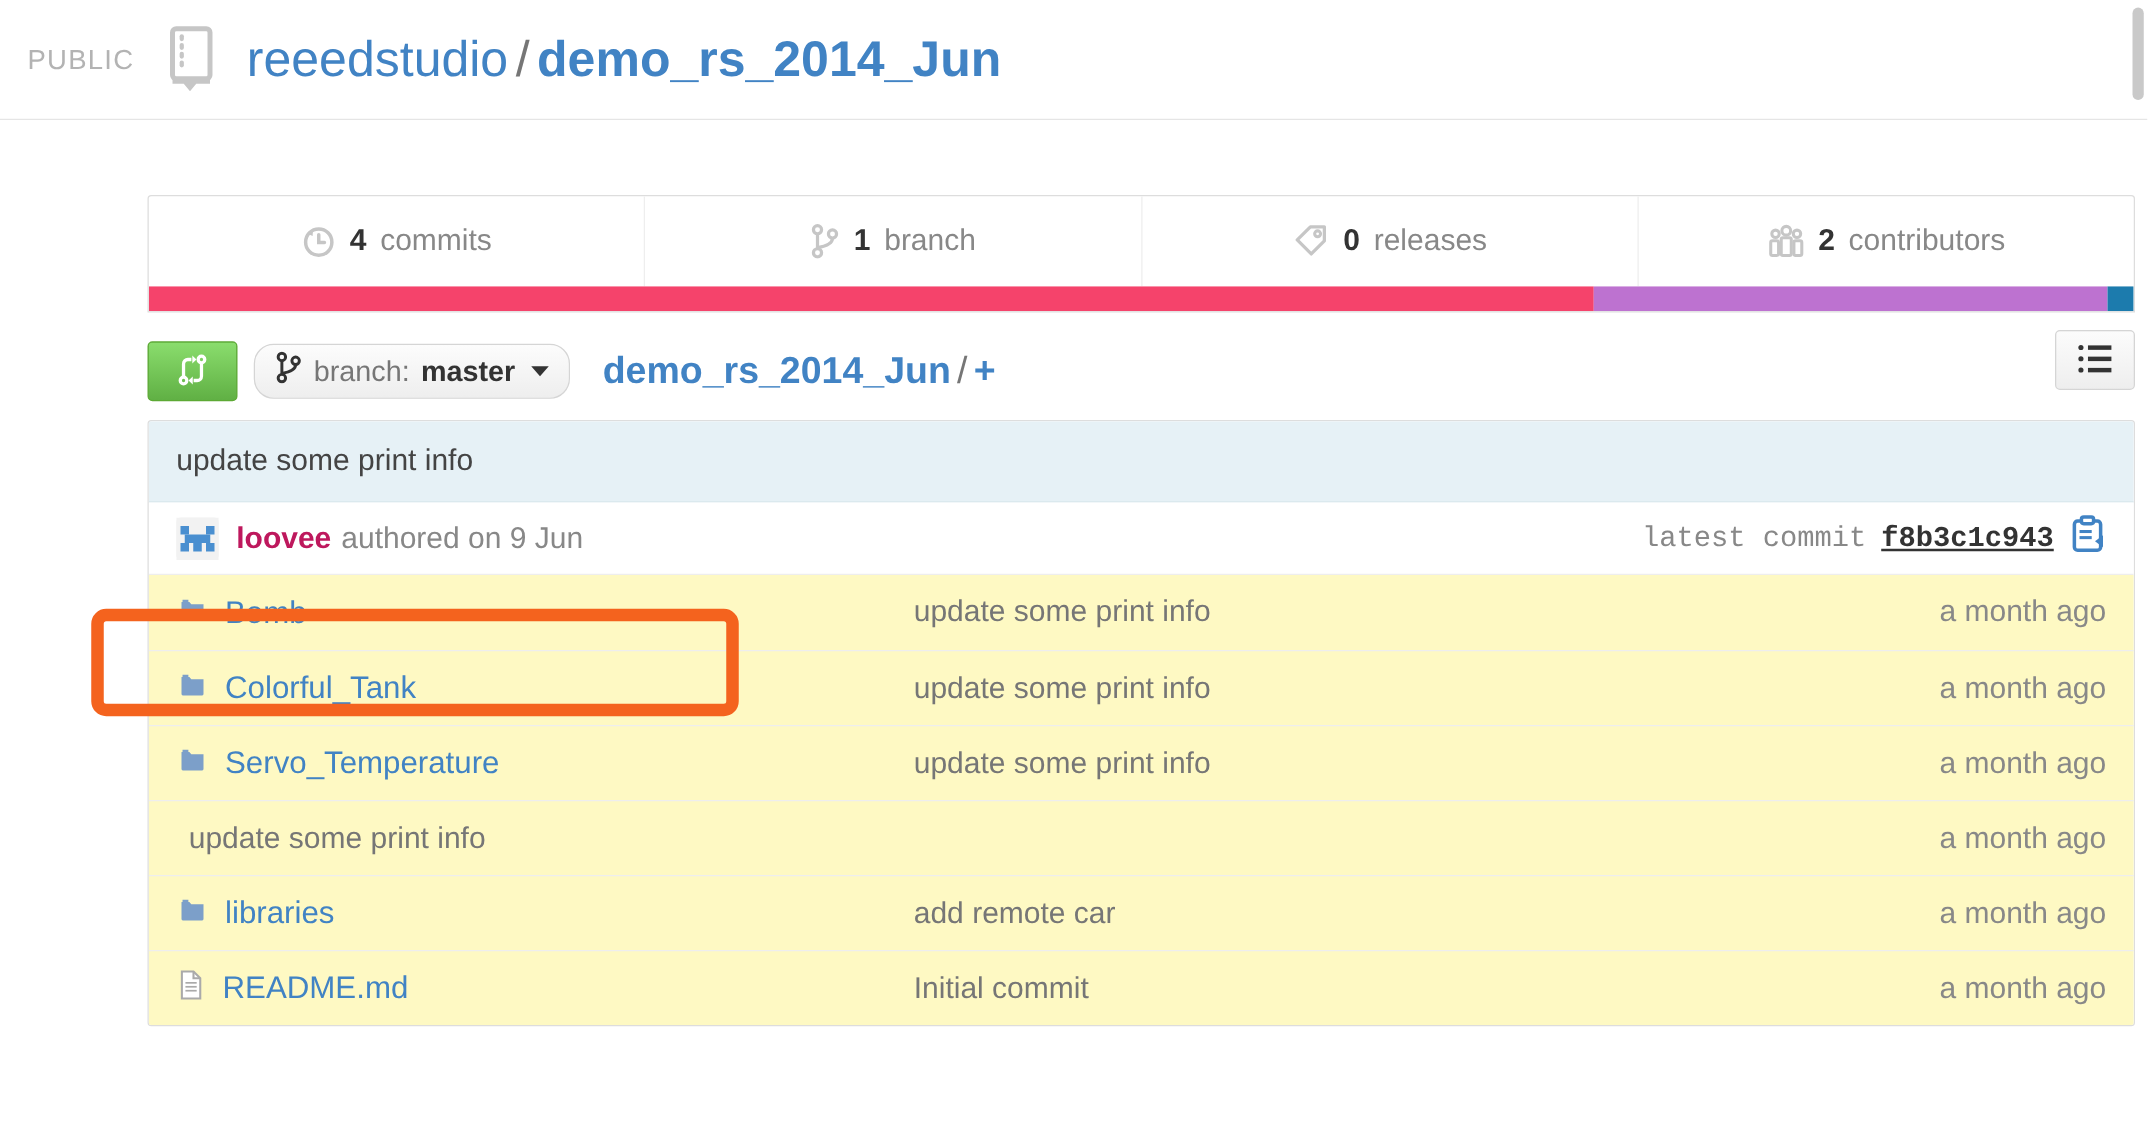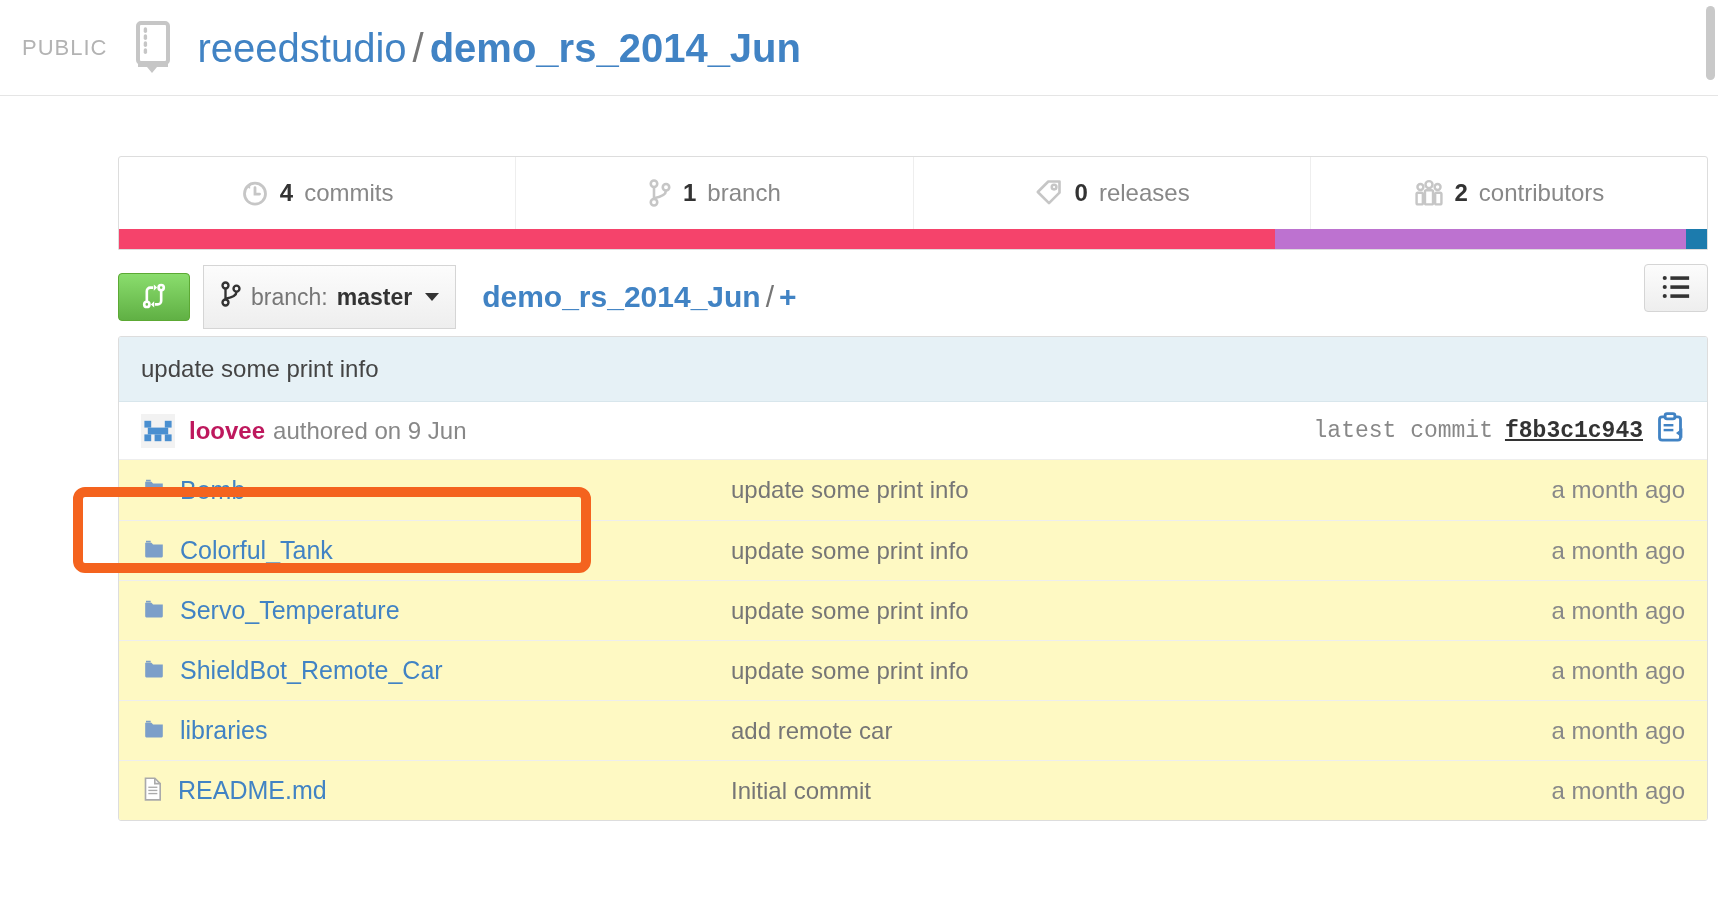--- a/index.html
+++ b/index.html
@@ -134,27 +134,27 @@
     border: 1px solid #5ca934;
     border-radius: 4px;
     display: flex;
     align-items: center;
     justify-content: center;
     cursor: pointer;
     flex: 0 0 auto;
   }
 
   .btn-branch {
-    height: 64px;
+    height: 44px;
     margin-left: 13px;
     padding: 0 16px;
     background: #fff;
     background-image: linear-gradient(#fcfcfc, #eee);
     border: 1px solid #d5d5d5;
-    border-radius: 0;
+    border-radius: 16px;
     display: flex;
     align-items: center;
     gap: 9px;
     font-size: 23px;
     color: #767676;
     cursor: pointer;
     flex: 0 0 auto;
   }
   .btn-branch .bold { color: #333; font-weight: 700; }
   .caret {
@@ -514,29 +514,20 @@
                 <path d="M1.2 2.0 h3.4 v1.3 H1.2 z" fill="#7c9fc9"></path>
               </svg>
             </span>
             <a class="fname" href="#">Servo_Temperature</a>
           </span>
           <span class="fcell-msg">update some print info</span>
           <span class="fcell-age">a month ago</span>
         </li>
 
         <li class="frow">
-          <span class="fcell-name">
-            <span>
-              <svg width="26" height="22" viewBox="0 0 14 16">
-                <path d="M0.6 3.4 h4.6 l1.1 1.3 h7.1 v8.6 a0.8 0.8 0 0 1 -0.8 0.8 H1.4 a0.8 0.8 0 0 1 -0.8 -0.8 z" fill="#7c9fc9"></path>
-                <path d="M1.2 2.0 h3.4 v1.3 H1.2 z" fill="#7c9fc9"></path>
-              </svg>
-            </span>
-            <a class="fname" href="#">ShieldBot_Remote_Car</a>
-          </span>
           <span class="fcell-msg">update some print info</span>
           <span class="fcell-age">a month ago</span>
         </li>
 
         <li class="frow">
           <span class="fcell-name">
             <span>
               <svg width="26" height="22" viewBox="0 0 14 16">
                 <path d="M0.6 3.4 h4.6 l1.1 1.3 h7.1 v8.6 a0.8 0.8 0 0 1 -0.8 0.8 H1.4 a0.8 0.8 0 0 1 -0.8 -0.8 z" fill="#7c9fc9"></path>
                 <path d="M1.2 2.0 h3.4 v1.3 H1.2 z" fill="#7c9fc9"></path>

